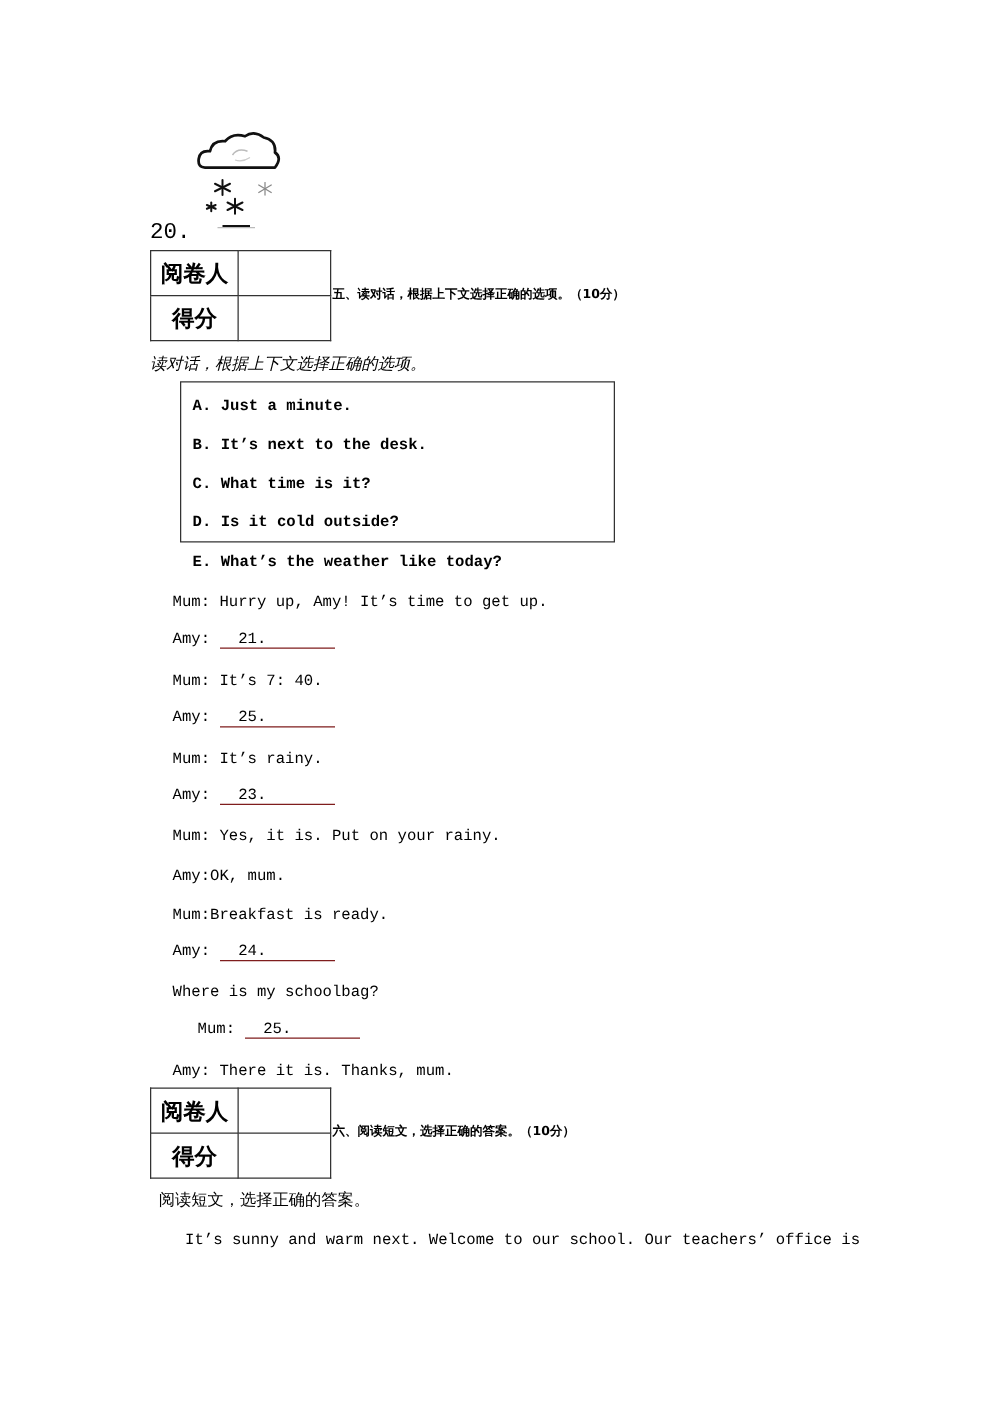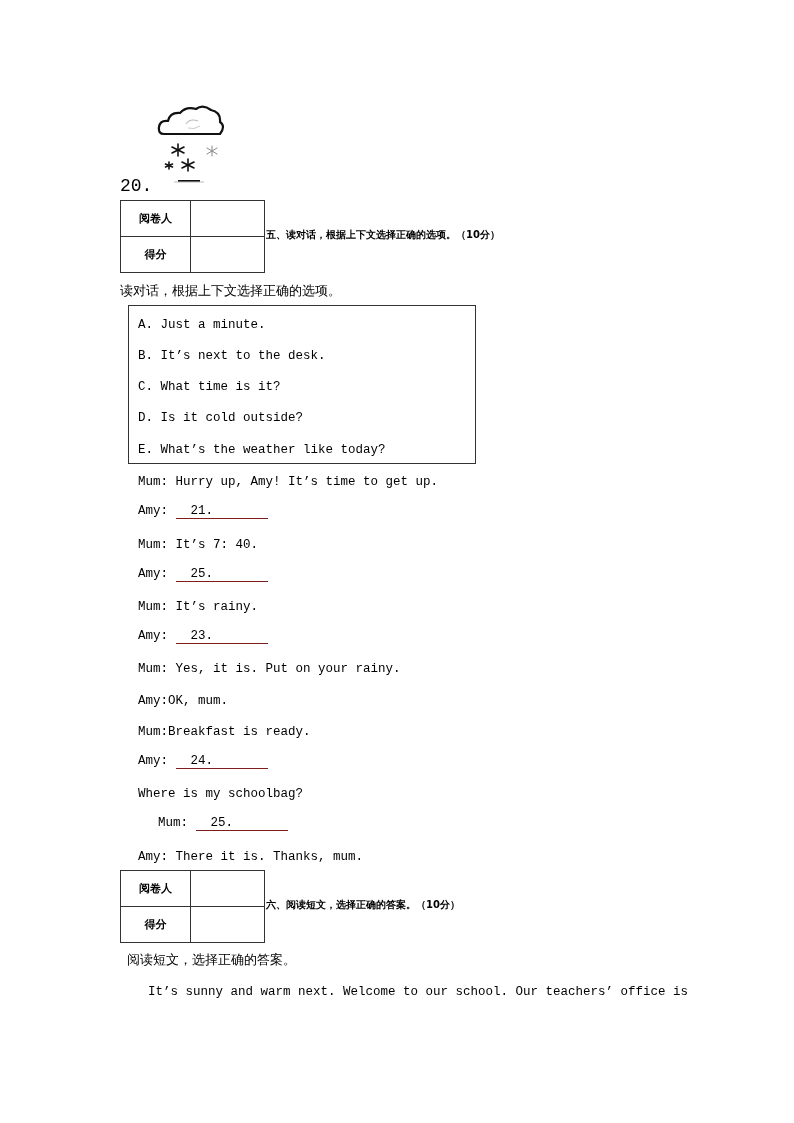--- a/index.html
+++ b/index.html
@@ -47,21 +47,21 @@
       box-sizing: border-box;
       border-collapse: collapse;
     }
     .score-table td {
       border: 1px solid #333;
       height: 35px;
       padding: 0;
       text-align: center;
       vertical-align: middle;
       font-family: "DejaVu Sans", "Liberation Sans", sans-serif;
-      font-size: 11px;
+      font-size: 18px;
       font-weight: bold;
     }
     .score-table td.lbl { width: 69px; }
     .section-title {
       position: absolute;
       left: 266px;
       font-family: "DejaVu Sans", "Liberation Sans", sans-serif;
       font-size: 10px;
       font-weight: bold;
       white-space: nowrap;
@@ -69,26 +69,27 @@
     .instr {
       position: absolute;
       font-family: "DejaVu Sans", "Liberation Sans", sans-serif;
       font-size: 13px;
       white-space: nowrap;
     }
 
     
     .options-box {
       position: absolute;
-      left: 128px;
+      left: 144px;
       top: 305px;
       width: 348px;
-      height: 159px;
+      height: 129px;
       border: 1px solid #333;
       box-sizing: border-box;
+      font-weight: bold;
     }
     .option {
       position: absolute;
       left: 9px;
     }
 
     
     .line {
       position: absolute;
       left: 138px;
@@ -140,21 +141,21 @@
     <td class="lbl">阅卷人</td>
     <td></td>
   </tr>
   <tr>
     <td class="lbl">得分</td>
     <td></td>
   </tr>
 </tbody>
   </table>
 <div class="section-title" style="top:228px;">五、读对话，根据上下文选择正确的选项。（10分）</div>
-<div class="instr" style="left:120px; top:282px;">读对话，根据上下文选择正确的选项。</div>
+<div class="instr" style="left:120px; top:282px;font-style:italic;">读对话，根据上下文选择正确的选项。</div>
 
 <div class="options-box">
   <div class="option mono" style="top:12px;"><span>A.</span> <span>Just a minute.</span></div>
   <div class="option mono" style="top:43px;"><span>B.</span> <span>It’s next to the desk.</span></div>
   <div class="option mono" style="top:74px;"><span>C.</span> <span>What time is it?</span></div>
   <div class="option mono" style="top:105px;"><span>D.</span> <span>Is it cold outside?</span></div>
   <div class="option mono" style="top:137px;"><span>E.</span> <span>What’s the weather like today?</span></div>
 </div>
 
 <div class="line mono" style="top:475px;"><span>Mum:</span> <span>Hurry up, Amy! It’s time to get up.</span></div>

